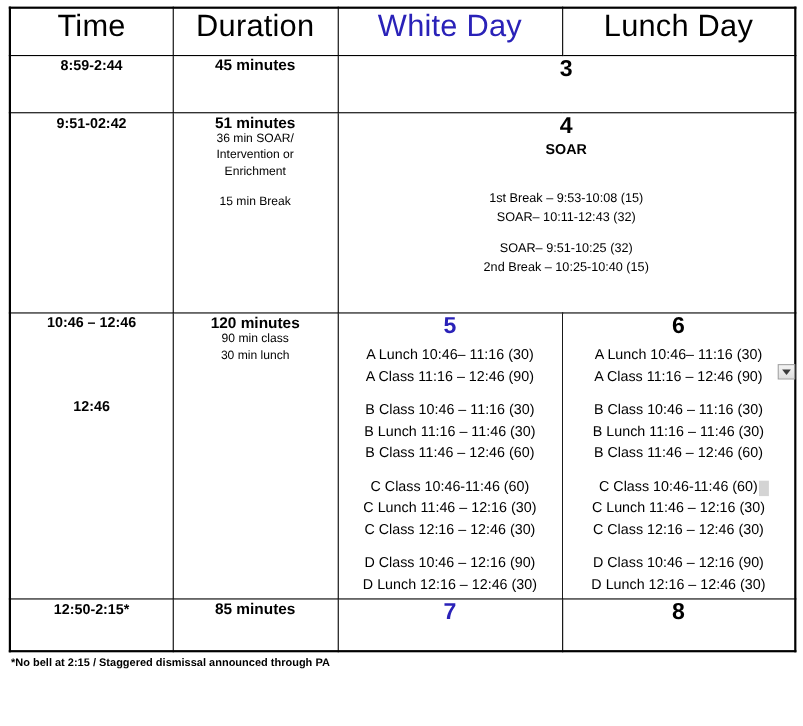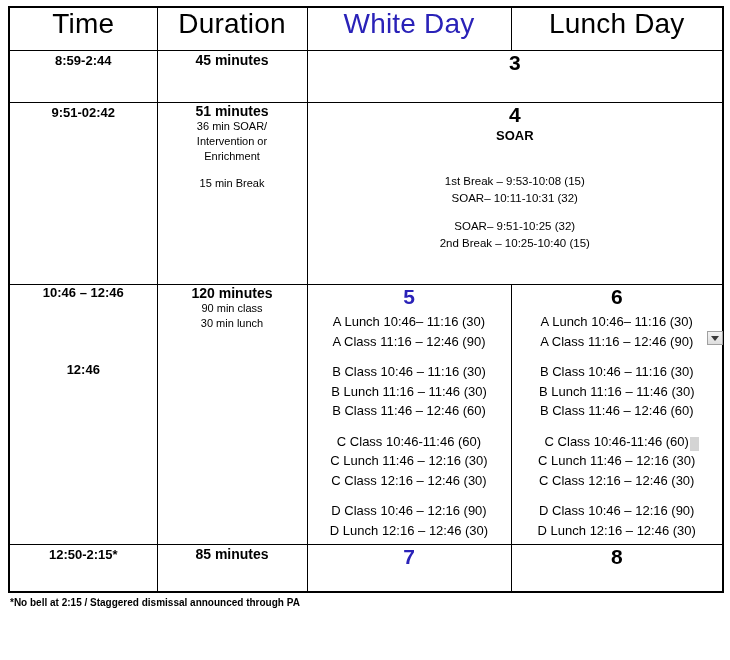--- a/index.html
+++ b/index.html
@@ -224,21 +224,21 @@
           <div class="dur-sub">Intervention or</div>
           <div class="dur-sub">Enrichment</div>
           <div class="spacer"></div>
           <div class="dur-sub">15 min Break</div>
         </td>
         <td class="soar-cell" colspan="2">
           <div class="bignum">4</div>
           <div class="soar-label">SOAR</div>
           <div class="soar-detail">
             <div>1st Break – 9:53-10:08 (15)</div>
-            <div>SOAR– 10:11-10:31 (32)</div>
+            <div>SOAR– 10:11-12:43 (32)</div>
             <div class="gap"></div>
             <div>SOAR– 9:51-10:25 (32)</div>
             <div>2nd Break – 10:25-10:40 (15)</div>
           </div>
         </td>
       </tr>
 
       <tr class="r-lunch">
         <td class="time-lunch-cell">
           <div class="time-txt">10:46 – 12:46</div>

